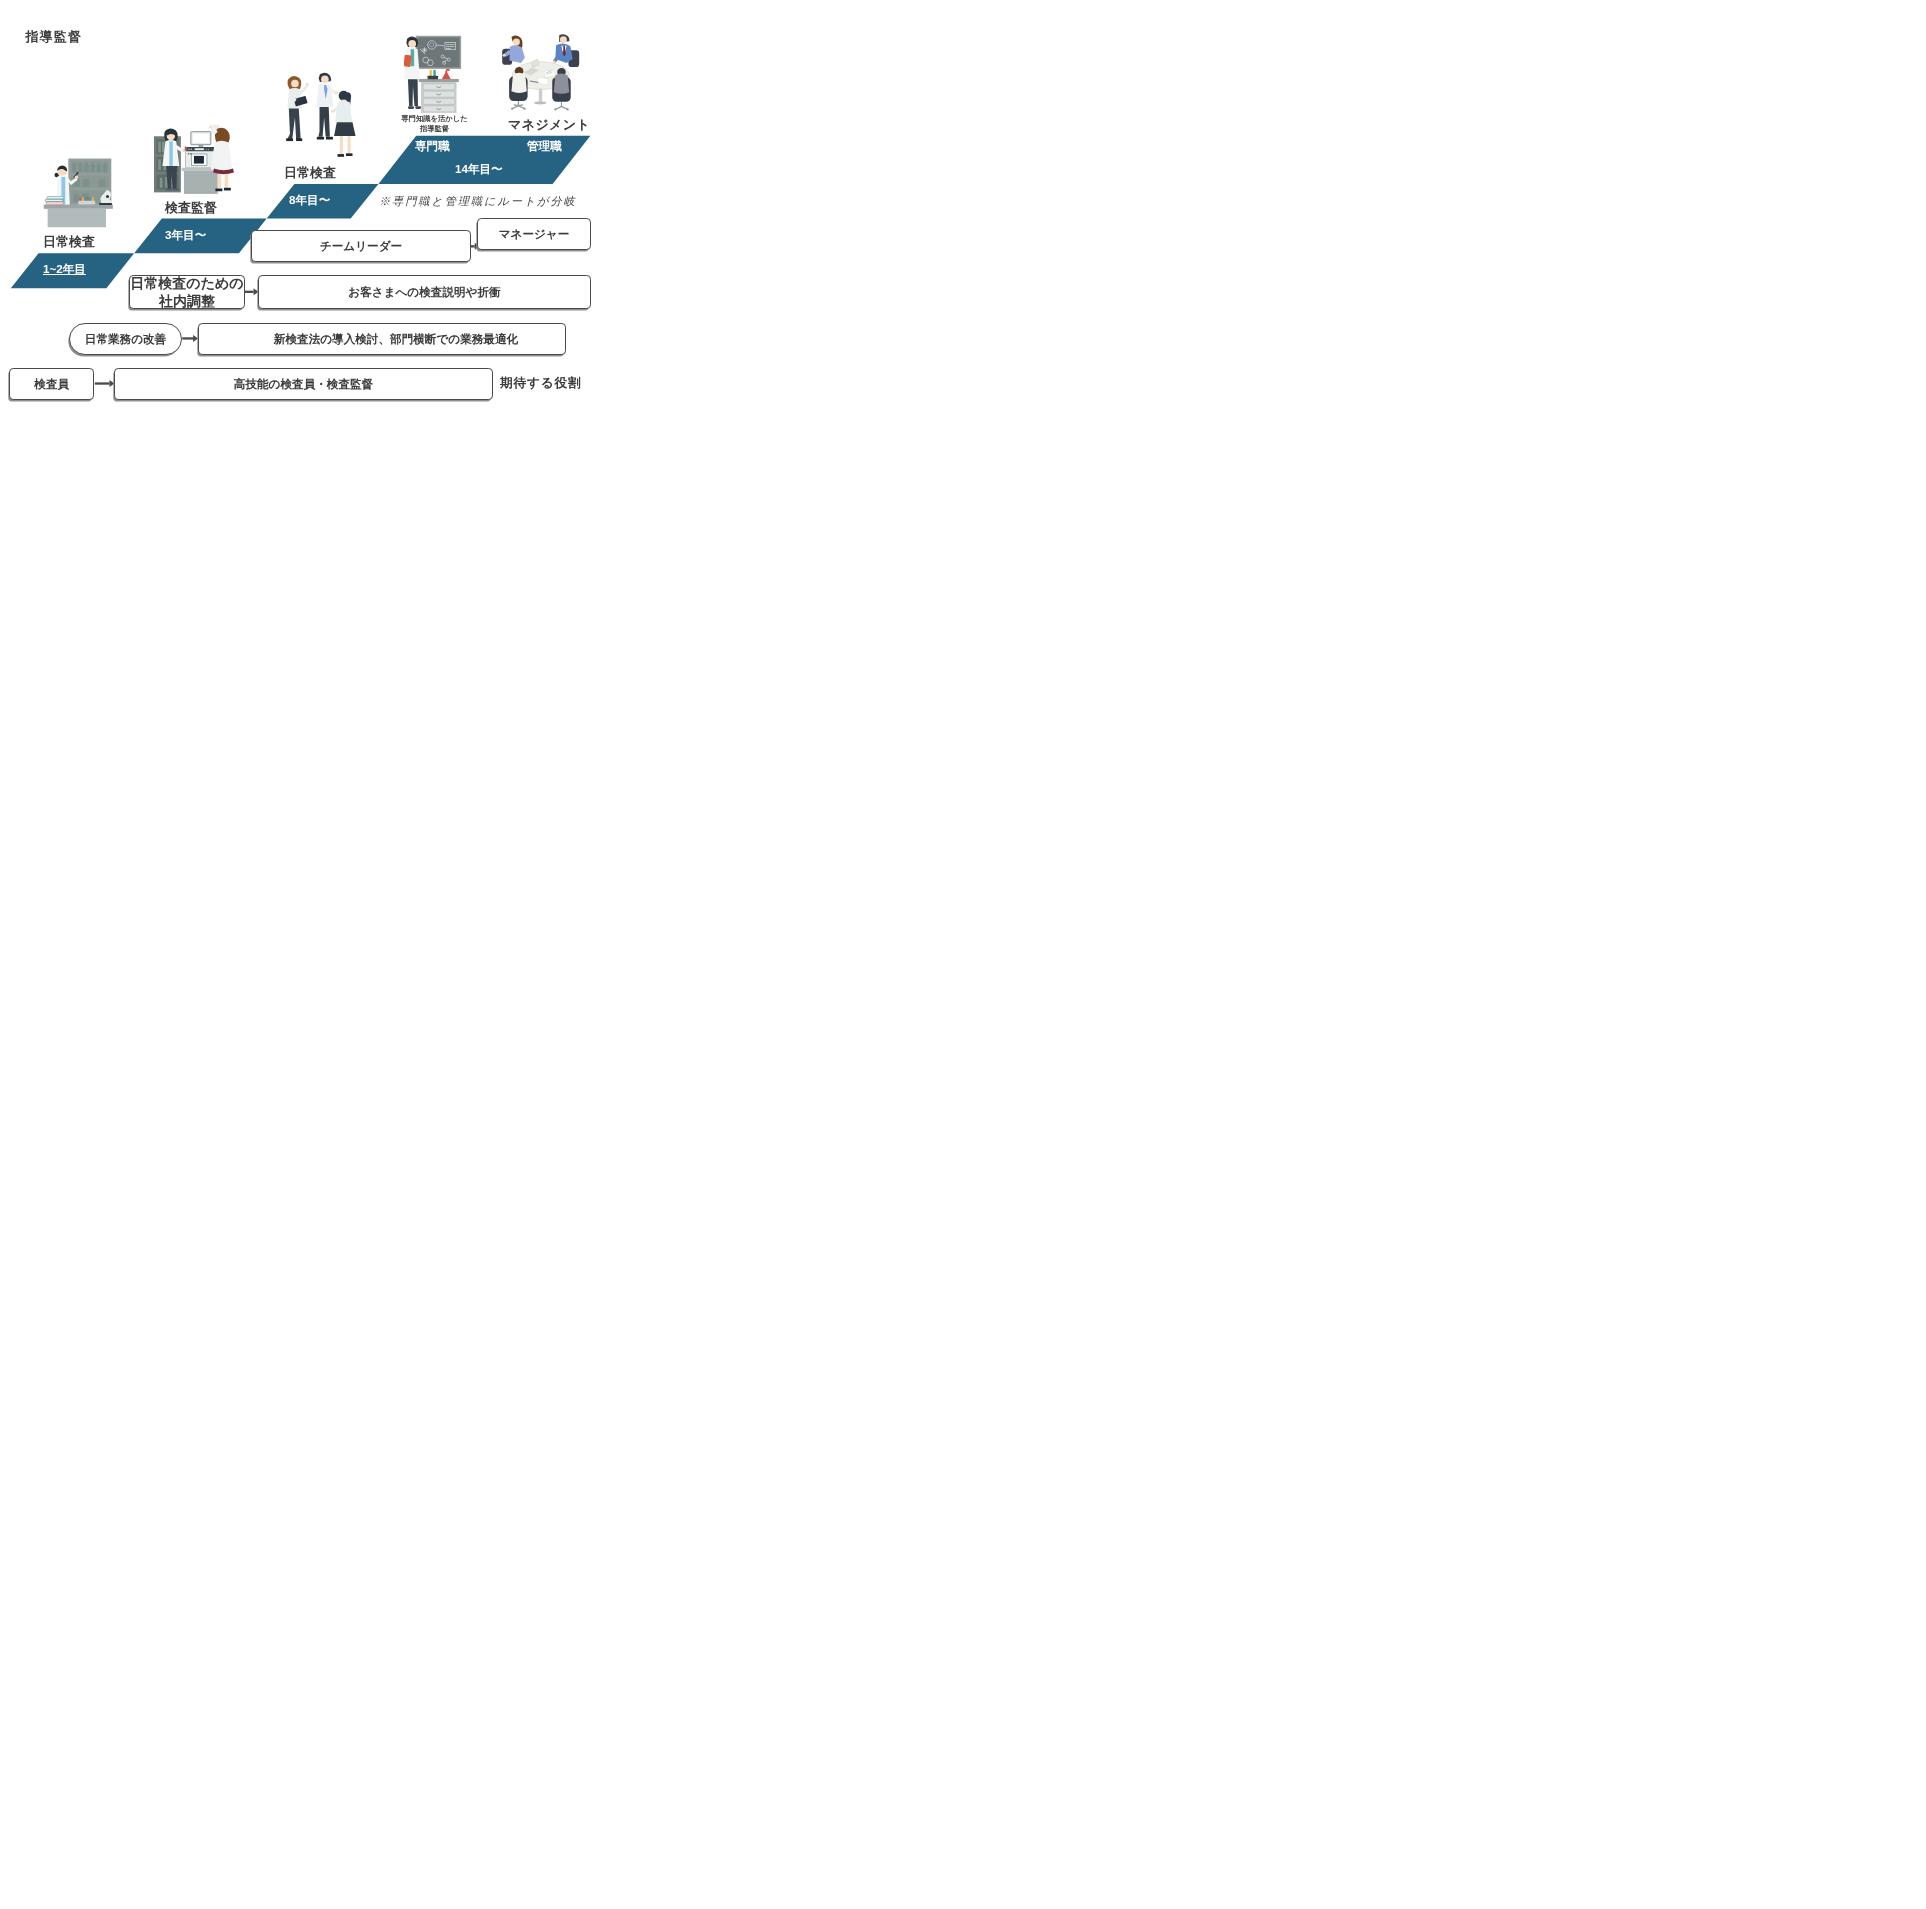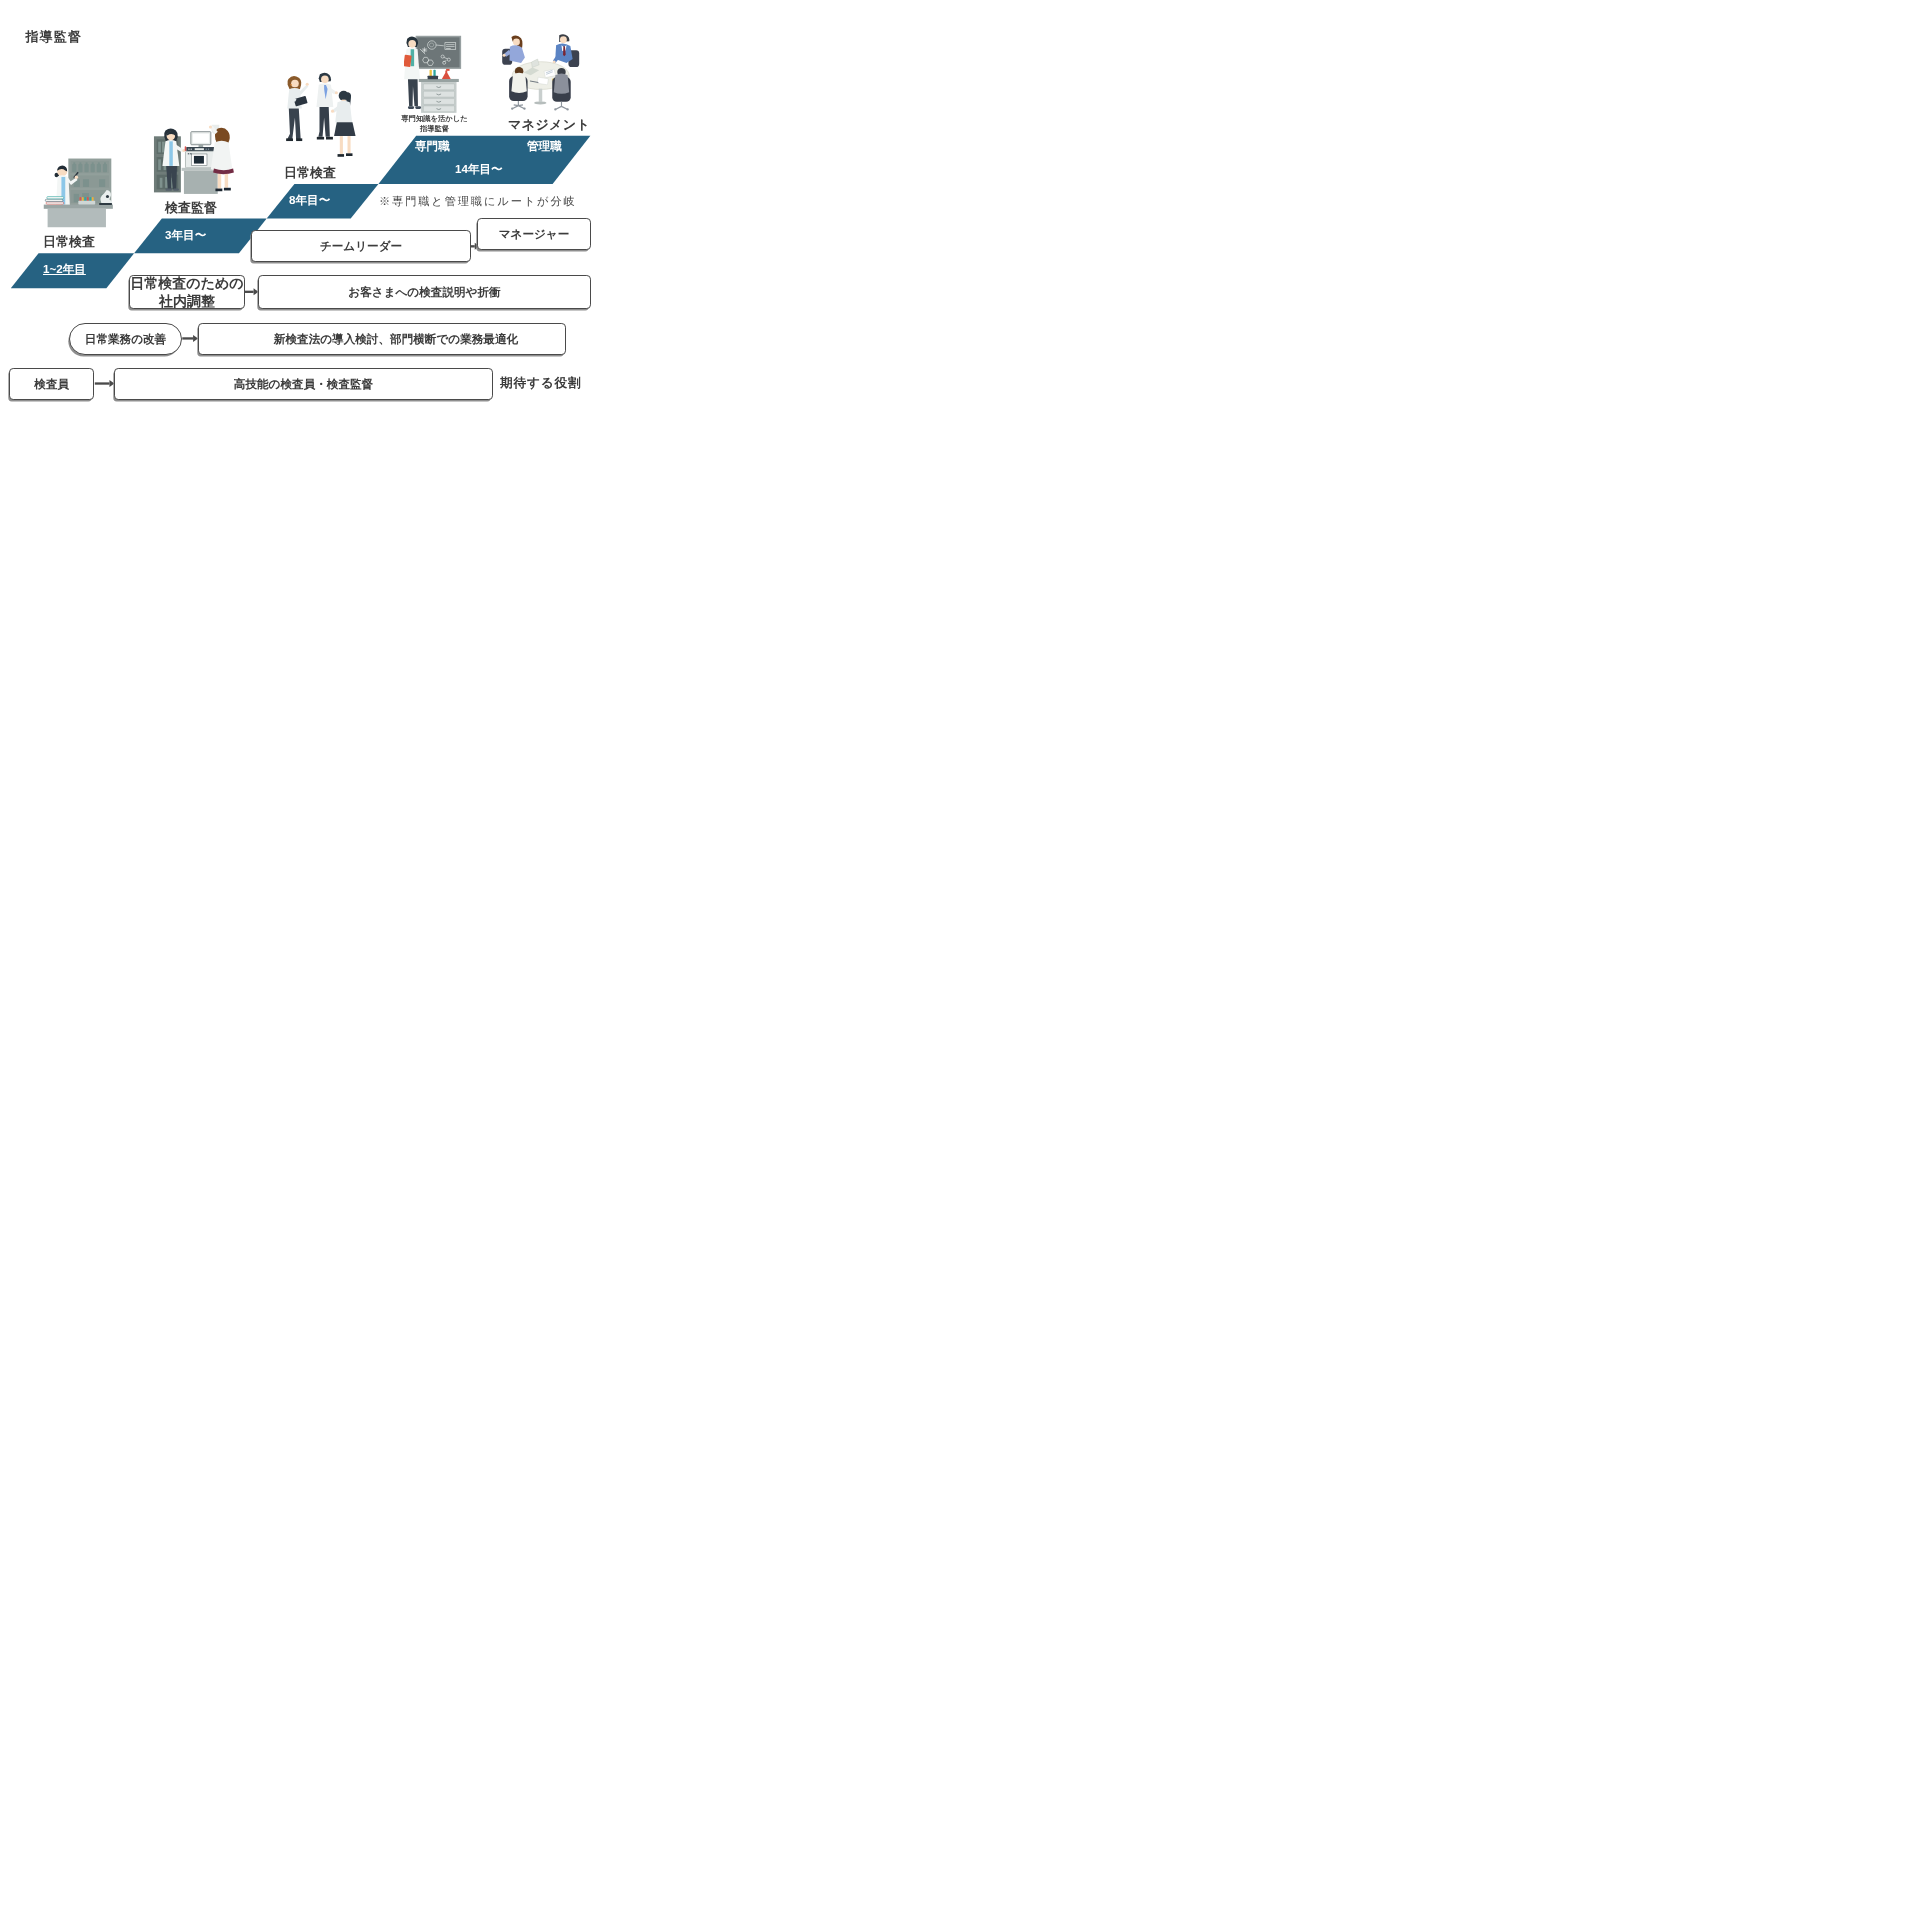--- a/index.html
+++ b/index.html
@@ -56,21 +56,21 @@
 指導監督</div>
   <div class="lbl" style="left:508px;top:116px;font-size:13px;letter-spacing:0.4px;">マネジメント</div>
 
   <div class="band-txt" style="left:43px;top:262px;font-size:11.6px;text-decoration:underline;">1~2年目</div>
   <div class="band-txt" style="left:165px;top:228px;font-size:11.6px;">3年目〜</div>
   <div class="band-txt" style="left:289px;top:193px;font-size:11.6px;">8年目〜</div>
   <div class="band-txt" style="left:415px;top:139px;font-size:11.6px;">専門職</div>
   <div class="band-txt" style="left:527px;top:139px;font-size:11.6px;">管理職</div>
   <div class="band-txt" style="left:455px;top:162px;font-size:11.6px;">14年目〜</div>
 
-  <div class="note" style="left:379px;top:194px;font-size:11.2px;letter-spacing:1.9px;">※専門職と管理職にルートが分岐</div>
+  <div class="note" style="left:379px;top:194px;font-size:11.2px;letter-spacing:1.9px;font-style:italic;">※専門職と管理職にルートが分岐</div>
 
   <div class="box" style="left:251px;top:230px;width:220px;height:32px;font-size:11.6px;text-align:center;">
     <span>チームリーダー</span>
   </div>
   <div class="box" style="left:477px;top:218px;width:114px;height:32px;font-size:11.6px;">
     <span>マネージャー</span>
   </div>
 
   <div class="box" style="left:129px;top:275px;width:116px;height:34px;font-size:14px;line-height:1.3;">
     <span class="pre">日常検査のための

